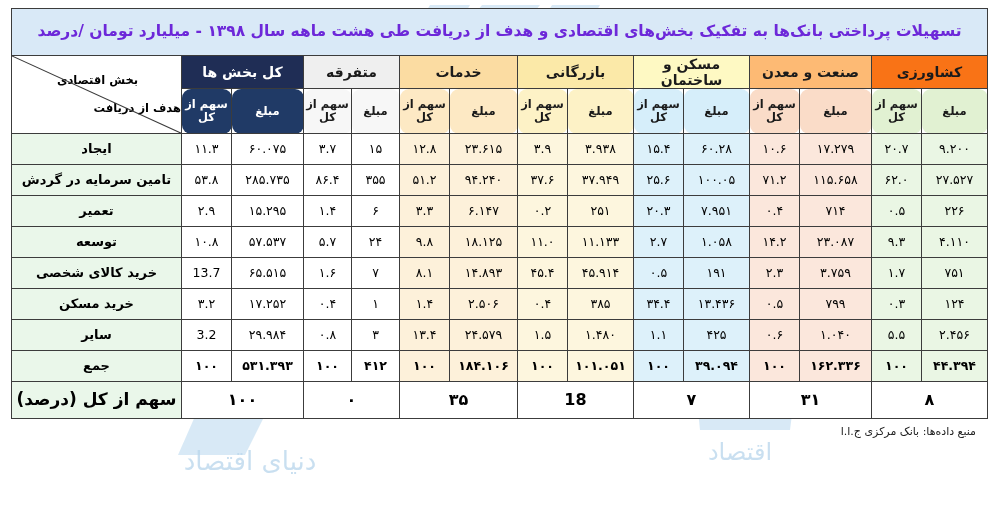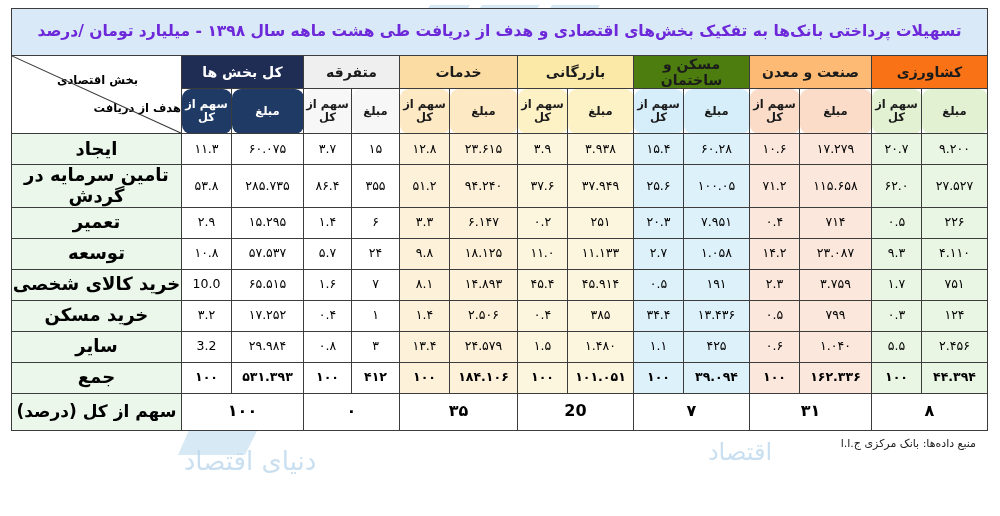--- a/index.html
+++ b/index.html
@@ -84,40 +84,40 @@
     position: absolute;
     top: 0;
     left: 0;
     width: 100%;
     height: 100%;
     pointer-events: none;
   }
   .row-label {
     background: #eaf7ea;
     font-weight: bold;
-    font-size: 18px;
+    font-size: 13px;
     text-align: right;
     padding: 3px 8px;
     height: 30px;
   }
   .data {
     height: 30px;
     font-size: 12.5px;
   }
   
   .c-agri   { background: #eaf6e4; }
   .c-ind    { background: #fbe7dc; }
   .c-house  { background: #ddf1fa; }
   .c-trade  { background: #fdf6de; }
   .c-serv   { background: #fdf1da; }
   .c-misc   { background: #ffffff; }
   .c-total  { background: #ffffff; }
   .h-agri   { background: #f97316; }
   .h-ind    { background: #fdba74; }
-  .h-house  { background: #4d7c0f; }
+  .h-house  { background: #fef9c3; }
   .h-trade  { background: #fbe9a8; }
   .h-serv   { background: #fbdca2; }
   .h-misc   { background: #efefef; }
   .h-total  { background: #1f2d55; color: #ffffff; }
   .h-agri-s { background: #e1f1d2; }
   .h-ind-s  { background: #fadcc8; }
   .h-house-s{ background: #d6eefa; }
   .h-trade-s{ background: #fdf2c6; }
   .h-serv-s { background: #fde9c4; }
   .h-misc-s { background: #f7f7f7; }
@@ -301,21 +301,21 @@
         <td class="data c-ind">۲.۳</td>
         <td class="data c-house">۱۹۱</td>
         <td class="data c-house">۰.۵</td>
         <td class="data c-trade">۴۵.۹۱۴</td>
         <td class="data c-trade">۴۵.۴</td>
         <td class="data c-serv">۱۴.۸۹۳</td>
         <td class="data c-serv">۸.۱</td>
         <td class="data c-misc">۷</td>
         <td class="data c-misc">۱.۶</td>
         <td class="data c-total">۶۵.۵۱۵</td>
-        <td class="data c-total">10.0</td>
+        <td class="data c-total">13.7</td>
         <td class="row-label">خرید کالای شخصی</td>
       </tr>
 
       <tr>
         <td class="data c-agri">۱۲۴</td>
         <td class="data c-agri">۰.۳</td>
         <td class="data c-ind">۷۹۹</td>
         <td class="data c-ind">۰.۵</td>
         <td class="data c-house">۱۳.۴۳۶</td>
         <td class="data c-house">۳۴.۴</td>
@@ -363,21 +363,21 @@
         <td class="data c-misc">۱۰۰</td>
         <td class="data c-total">۵۳۱.۳۹۳</td>
         <td class="data c-total">۱۰۰</td>
         <td class="row-label">جمع</td>
       </tr>
 
       <tr class="pct-row">
         <td colspan="2">۸</td>
         <td colspan="2">۳۱</td>
         <td colspan="2">۷</td>
-        <td colspan="2">20</td>
+        <td colspan="2">18</td>
         <td colspan="2">۳۵</td>
         <td colspan="2">۰</td>
         <td colspan="2">۱۰۰</td>
         <td class="row-label">سهم از کل (درصد)</td>
       </tr>
     </tbody>
   </table>
 </div>
 
 <div class="source">منبع داده‌ها: بانک مرکزی ج.ا.ا</div>

